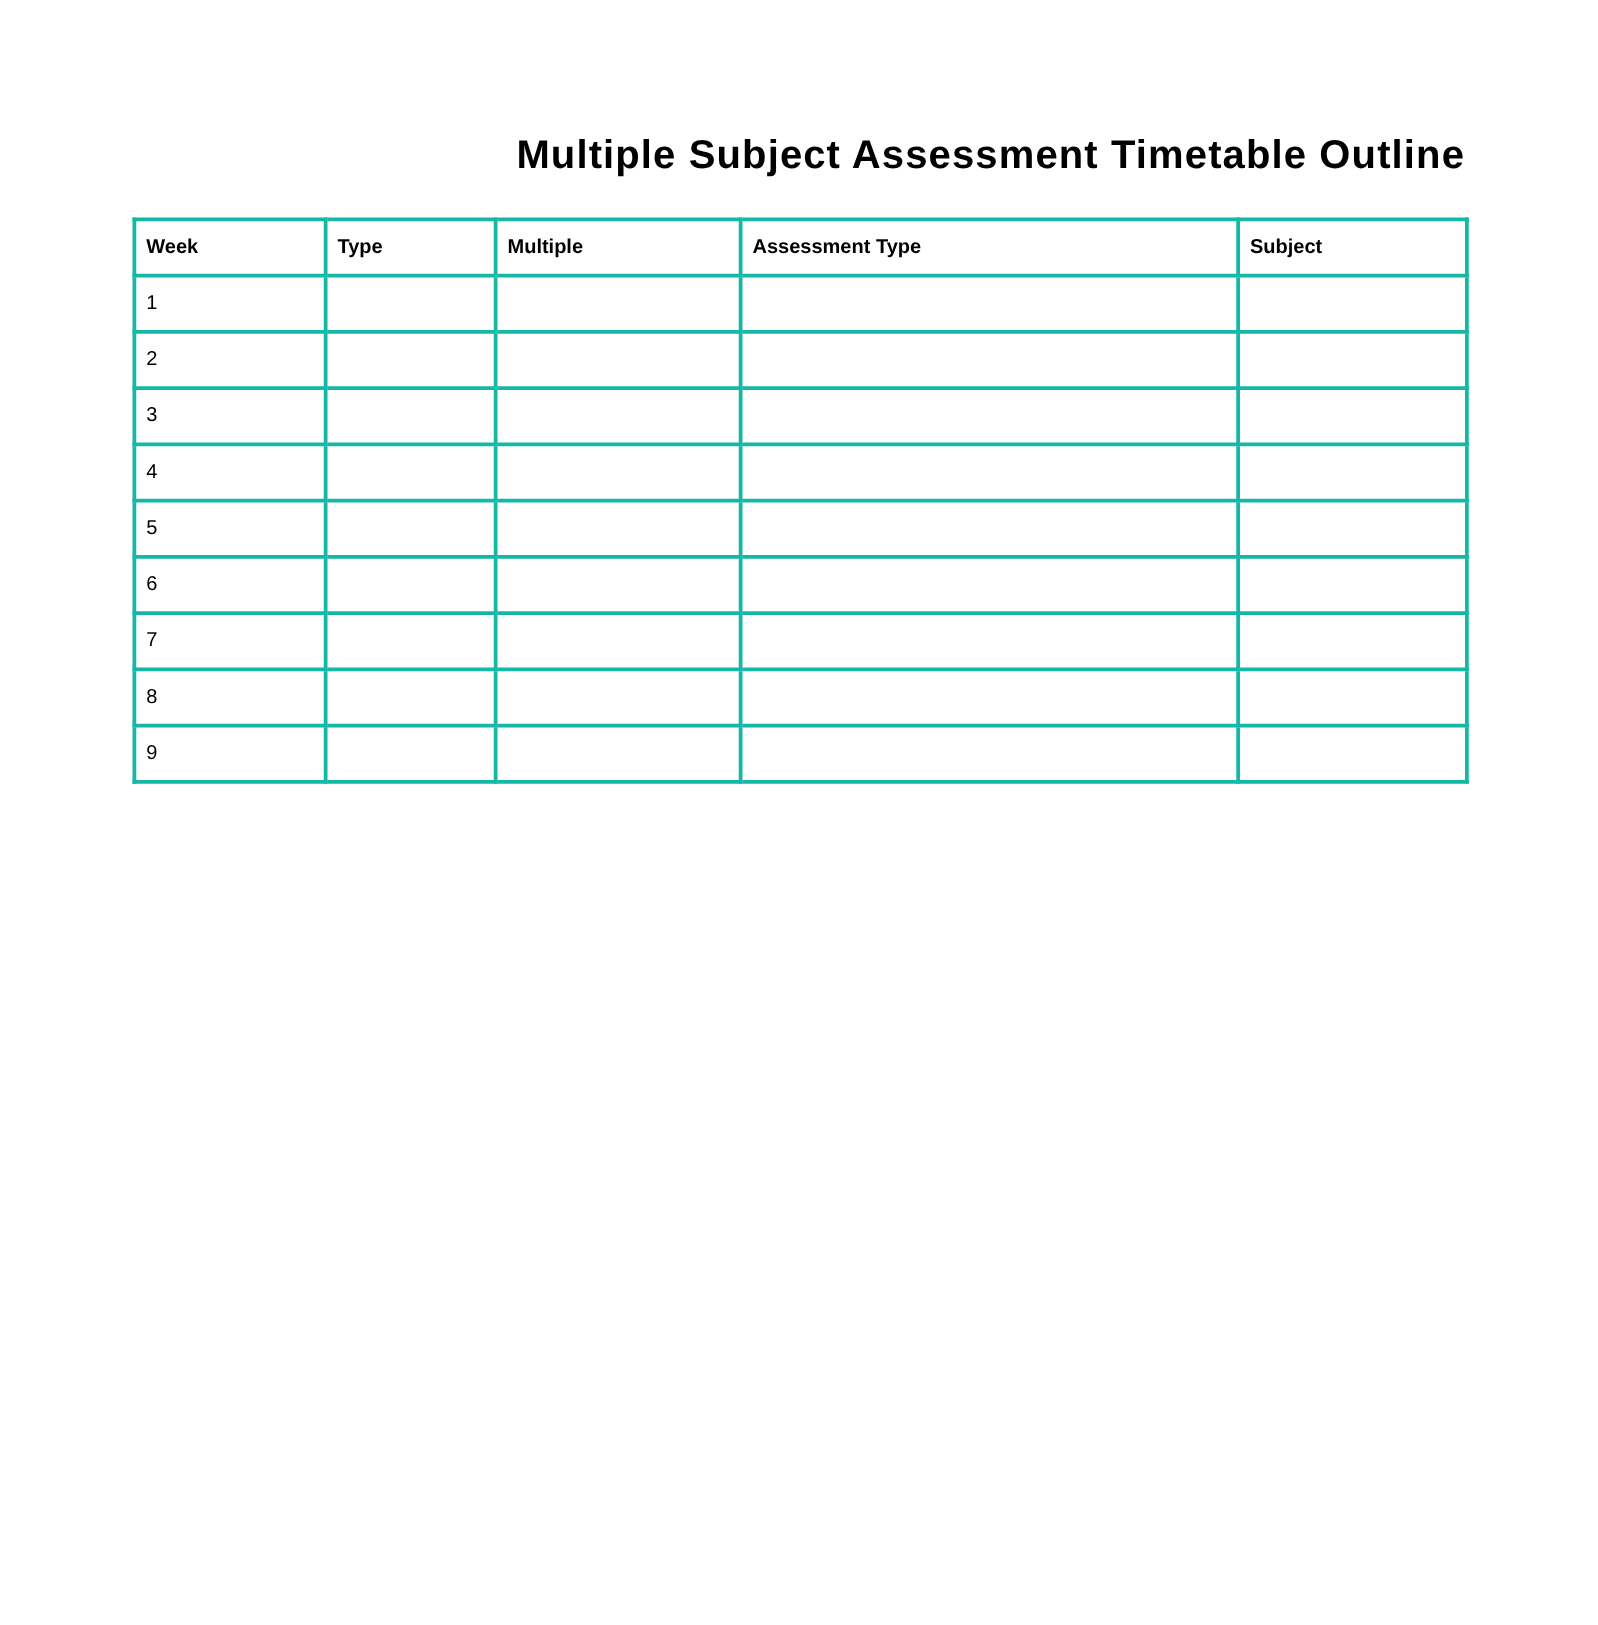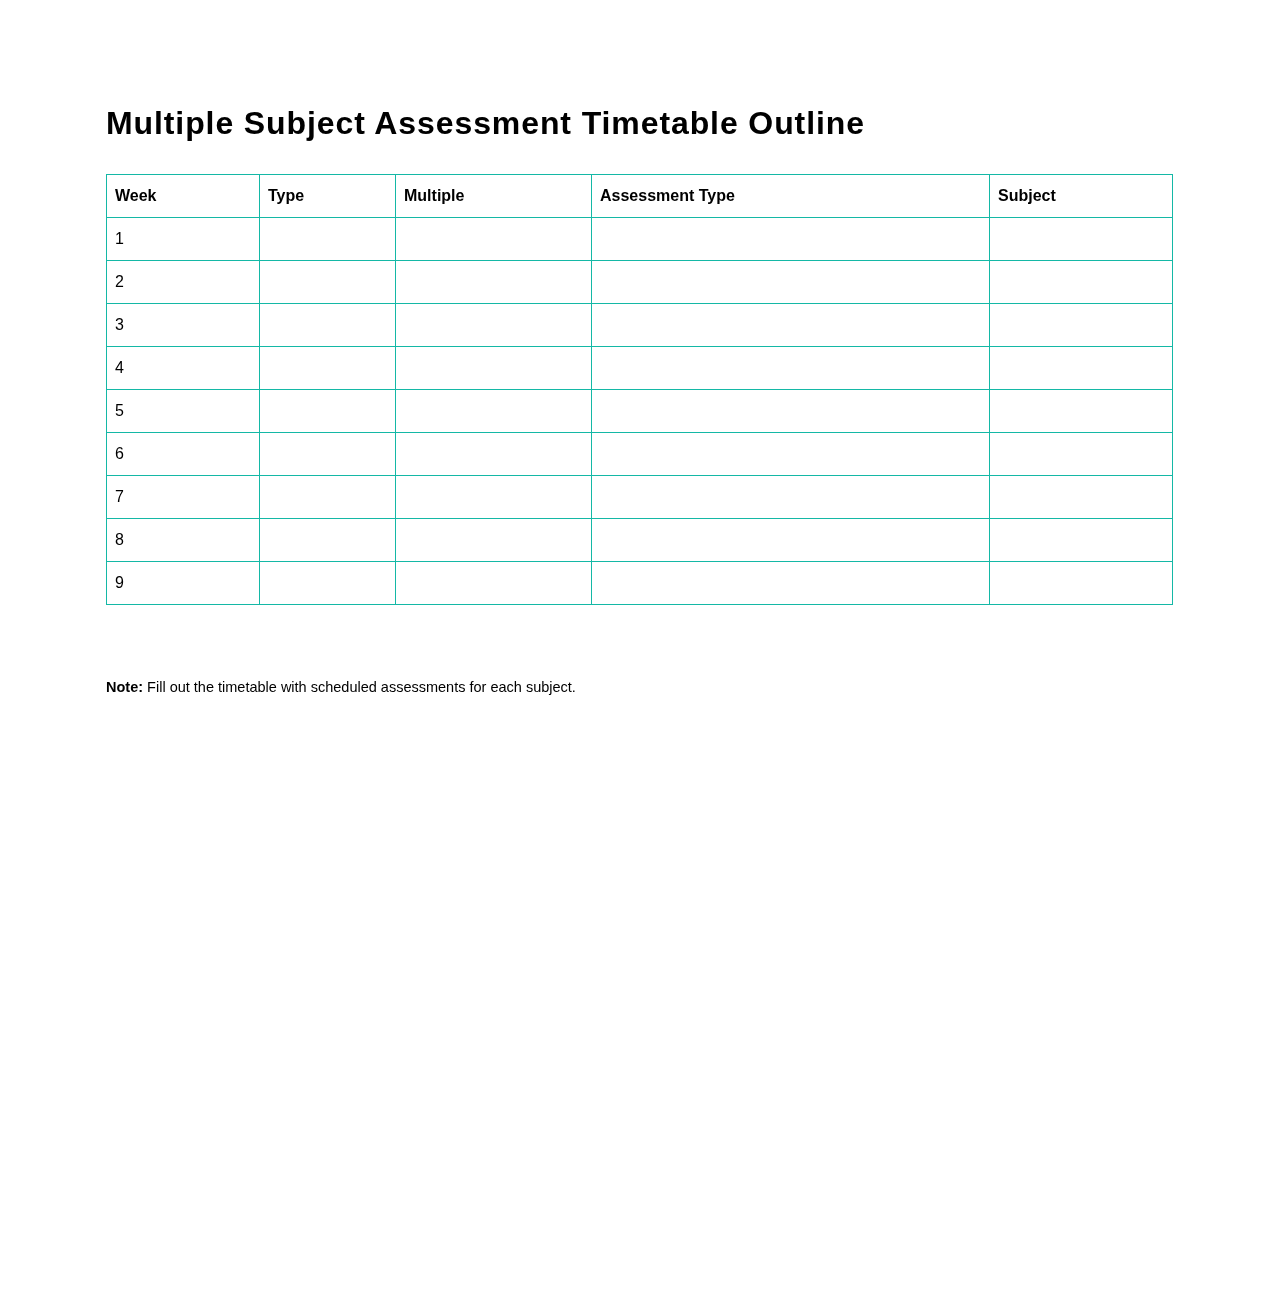--- a/index.html
+++ b/index.html
@@ -1,20 +1,20 @@
 <!DOCTYPE html>
 <html><head>
 <meta charset="utf-8">
 <style>
   html, body { margin: 0; padding: 0; background: #ffffff; }
   body { width: 1278px; height: 1300px; position: relative; font-family: "Liberation Sans", sans-serif; color: #000; }
   .page { position: absolute; left: 106px; top: 100px; width: 1066px; }
-  h1 { margin: 0; font-size: 32px; font-weight: bold; letter-spacing: 0.9px; line-height: 46px; }
+  h1 { margin: 0; font-size: 32px; font-weight: bold; letter-spacing: 0.9px; line-height: 46px; text-align: right; }
   table { position: absolute; top: 74px; left: 0; width: 1066px; border-collapse: collapse; table-layout: fixed; }
-  th, td { border: 1px solid #14b8a6; height: 42px; padding: 0 8px; text-align: left; font-size: 16px; vertical-align: middle; }
+  th, td { border: 3px solid #14b8a6; height: 42px; padding: 0 8px; text-align: left; font-size: 16px; vertical-align: middle; }
   th { font-weight: bold; }
   .note { position: absolute; top: 579px; left: 0; font-size: 14.5px; white-space: nowrap; }
   .note b { font-weight: bold; }
 </style>
 </head>
 <body>
 
 <div class="page">
   <h1>Multiple Subject Assessment Timetable Outline</h1>
 
@@ -95,16 +95,13 @@
         <tr>
           <td>9</td>
           <td></td>
           <td></td>
           <td></td>
           <td></td>
         </tr>
       </tbody>
   </table>
 
-  <div class="note">
-    <b>Note:</b><span> Fill out the timetable with scheduled assessments for each subject.</span>
-  </div>
 </div>
 
 </body></html>

